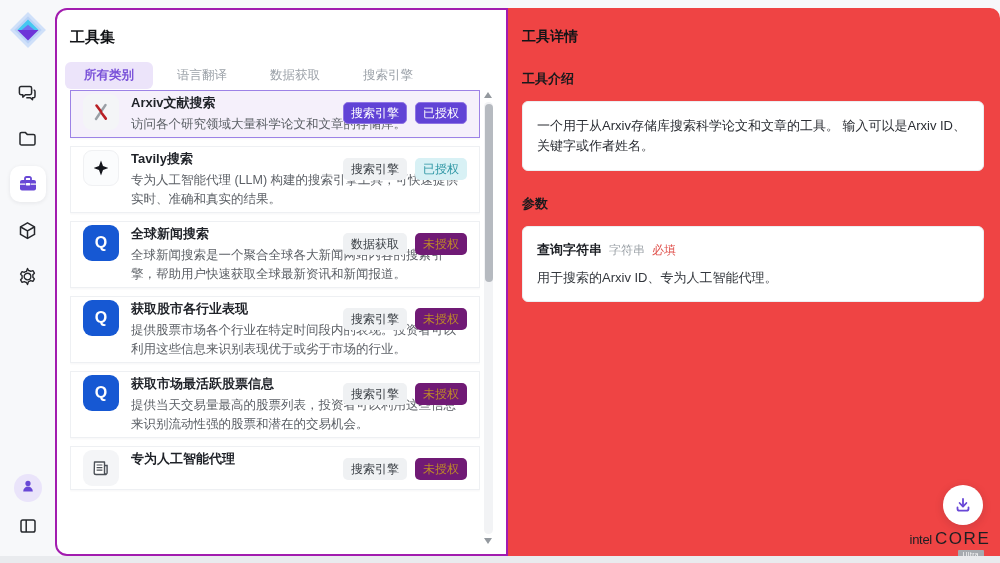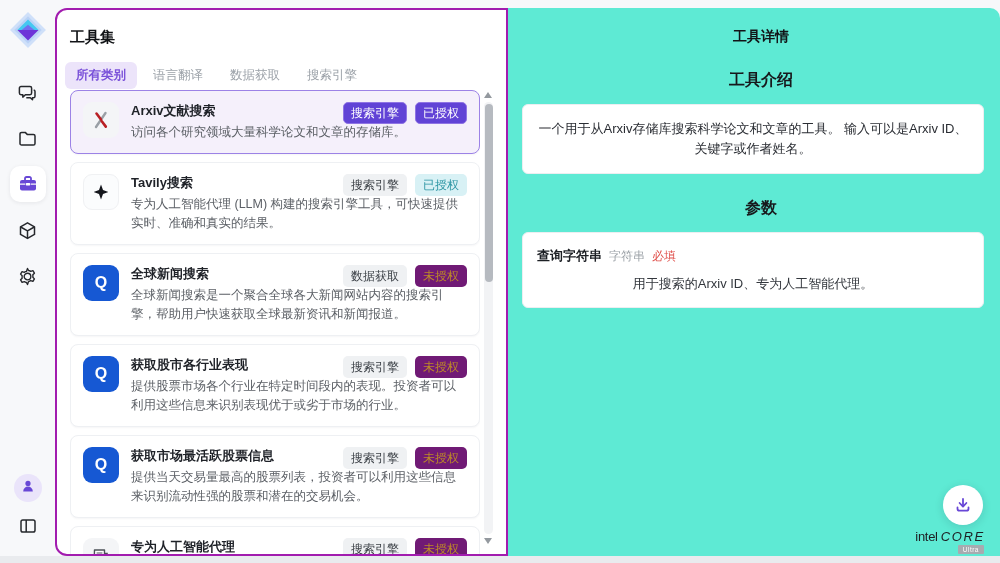--- a/index.html
+++ b/index.html
@@ -22,27 +22,27 @@
   .side-item.active { background:#ffffff; box-shadow:0 1px 4px rgba(20,20,43,.08); }
   .side-item .icn { display:flex; }
   .sidebar-bottom { margin-top:auto; margin-bottom:15px; display:flex; flex-direction:column; gap:9px; align-items:center; }
   .avatar-wrap { width:28px; height:28px; border-radius:50%; background:#eae4fa; display:flex; align-items:center; justify-content:center; }
 
   
   .main-panel { position:absolute; left:55px; top:8px; width:453px; bottom:7px;
                 background:#fff; border:2px solid #a21caf; border-radius:12px 0 0 12px; overflow:hidden; }
   .panel-title { font-size:15px; font-weight:700; color:#121417; margin:18px 0 0 13px; }
   .tabs { display:flex; gap:5px; margin:15px 0 0 8px; align-items:center; }
-  .tab { font-size:12.5px; color:#9ba1a8; padding:5px 11px; border-radius:6px; cursor:pointer; white-space:nowrap; }
+  .tab { font-size:12.5px; color:#9ba1a8; padding:5px 19px; border-radius:6px; cursor:pointer; white-space:nowrap; }
   .tab.active { background:#ece4fa; color:#7a52d9; font-weight:700; }
   .list { position:absolute; top:80px; left:13px; width:410px; bottom:0;
           display:flex; flex-direction:column; gap:8px; overflow:hidden; }
 
-  .tool-card { position:relative; flex:none; background:#fff; border:1px solid #eef0f3; border-radius:8px;
-               padding:11px 12px; display:flex; gap:12px; box-shadow:0 1px 2px rgba(16,24,40,.04); cursor:pointer; }
+  .tool-card { position:relative; flex:none; background:#fff; border:1px solid #eef0f3; border-radius:0;
+               padding:3px 12px; display:flex; gap:12px; box-shadow:0 1px 2px rgba(16,24,40,.04); cursor:pointer; }
   .tool-card.selected { background:#f5f0fb; border:1.5px solid #9c82e6; }
   .tool-icon { width:36px; height:36px; border-radius:9px; background:#f4f5f7; flex:none;
                display:flex; align-items:center; justify-content:center; overflow:hidden; }
   .tool-icon.qblue { background:#1658d3; }
   .tool-icon.tavily { background:#fbfcfd; border:1px solid #f0f1f3; }
   .tool-icon .q { color:#fff; font-weight:800; font-size:16px; font-family:"Liberation Sans",sans-serif; }
   .tool-body { flex:1; min-width:0; }
   .tool-title { font-size:13px; font-weight:700; color:#1f2228; line-height:18px; }
   .tool-desc { font-size:12.5px; color:#5c6066; line-height:19px; margin-top:3px; }
   .badges { position:absolute; top:11px; right:12px; display:flex; gap:8px; }
@@ -54,38 +54,38 @@
 
   
   .scrollbar { position:absolute; right:13px; top:80px; bottom:8px; width:9px; }
   .sb-track { position:absolute; left:0; right:0; top:12px; bottom:12px; background:#f2f3f5; border-radius:5px; }
   .sb-thumb { position:absolute; left:0.5px; top:14px; width:8px; height:178px; background:#b6bac0; border-radius:4px; }
   .sb-up, .sb-down { position:absolute; left:0; width:0; height:0; border-left:4.5px solid transparent; border-right:4.5px solid transparent; }
   .sb-up { top:2px; border-bottom:6px solid #94999f; }
   .sb-down { bottom:2px; border-top:6px solid #94999f; }
 
   
-  .detail { position:absolute; left:508px; top:8px; right:0; bottom:7px; background:#5eead4; border-radius:0 10px 0 0;text-align:center; }
+  .detail { position:absolute; left:508px; top:8px; right:0; bottom:7px; background:#ef4444; border-radius:0 10px 0 0; }
   .detail-title { font-size:14px; font-weight:700; color:#121417; margin:20px 0 0 14px; }
-  .section-heading { font-size:16px; font-weight:700; color:#17191c; margin:24px 0 0 14px; }
+  .section-heading { font-size:13px; font-weight:700; color:#17191c; margin:24px 0 0 14px; }
   .white-card { margin:13px 16px 0 14px; background:#fff; border:1px solid #eceef1; border-radius:6px; padding:14px; }
   .intro-text { font-size:13px; color:#2a2d33; line-height:20px; }
   .param-head { display:flex; align-items:baseline; gap:7px; }
   .param-name { font-size:13px; font-weight:700; color:#1d2025; }
   .param-type { font-size:12px; color:#9aa0a6; }
   .param-required { font-size:12px; color:#e0524d; }
   .param-desc { font-size:13px; color:#33373d; margin-top:9px; line-height:19px; }
 
   
   .fab { position:absolute; right:17px; top:485px; width:40px; height:40px; border-radius:50%;
          background:#fff; box-shadow:0 2px 10px rgba(20,20,43,.14); display:flex; align-items:center; justify-content:center; cursor:pointer; }
   .intel { position:absolute; right:10px; top:529px; width:80px; }
   .intel-row { display:flex; align-items:baseline; justify-content:center; gap:3px; color:#1d1f23; }
   .intel-word { font-size:13px; font-weight:400; letter-spacing:-0.3px; }
-  .core-word { font-size:13px; font-weight:500; letter-spacing:1.6px;font-style:italic; }
+  .core-word { font-size:17px; font-weight:500; letter-spacing:1.6px; }
   .ultra-row { display:flex; justify-content:flex-end; padding-right:6px; margin-top:1px; }
   .ultra-badge { font-size:6.5px; background:#a7abb0; color:#fff; padding:1px 5px; border-radius:1px; letter-spacing:0.5px; }
 </style>
 </head>
 <body>
 
 <div class="sidebar">
   <div class="logo">
     <svg width="38" height="38" viewBox="0 0 36 36">
       <polygon points="18,1 35,18 18,35 1,18" fill="#cfe0f9"></polygon>

